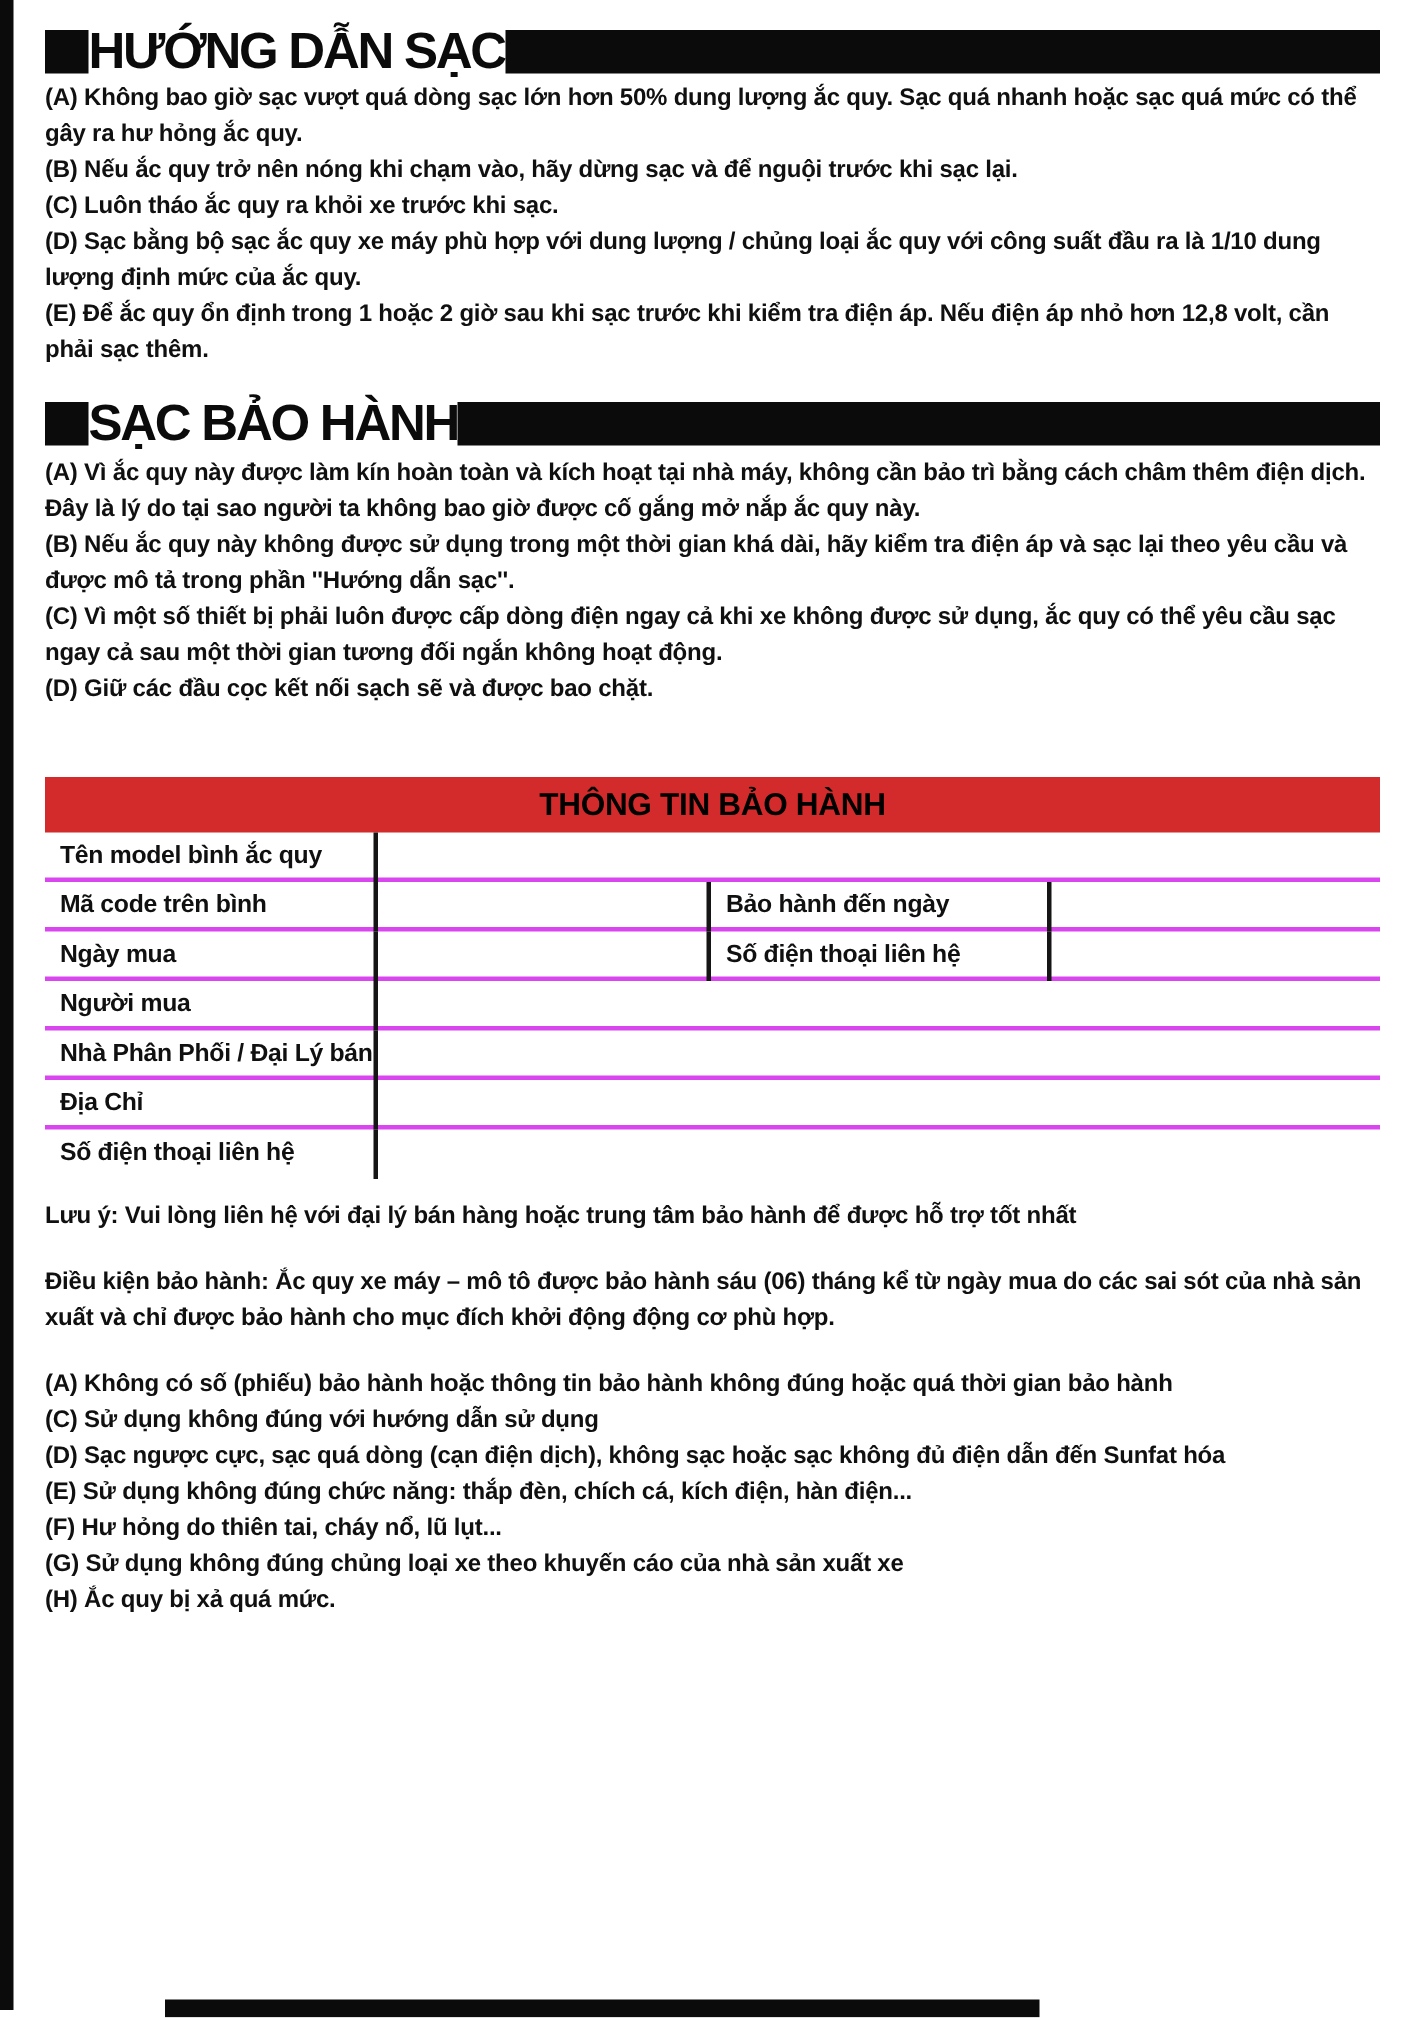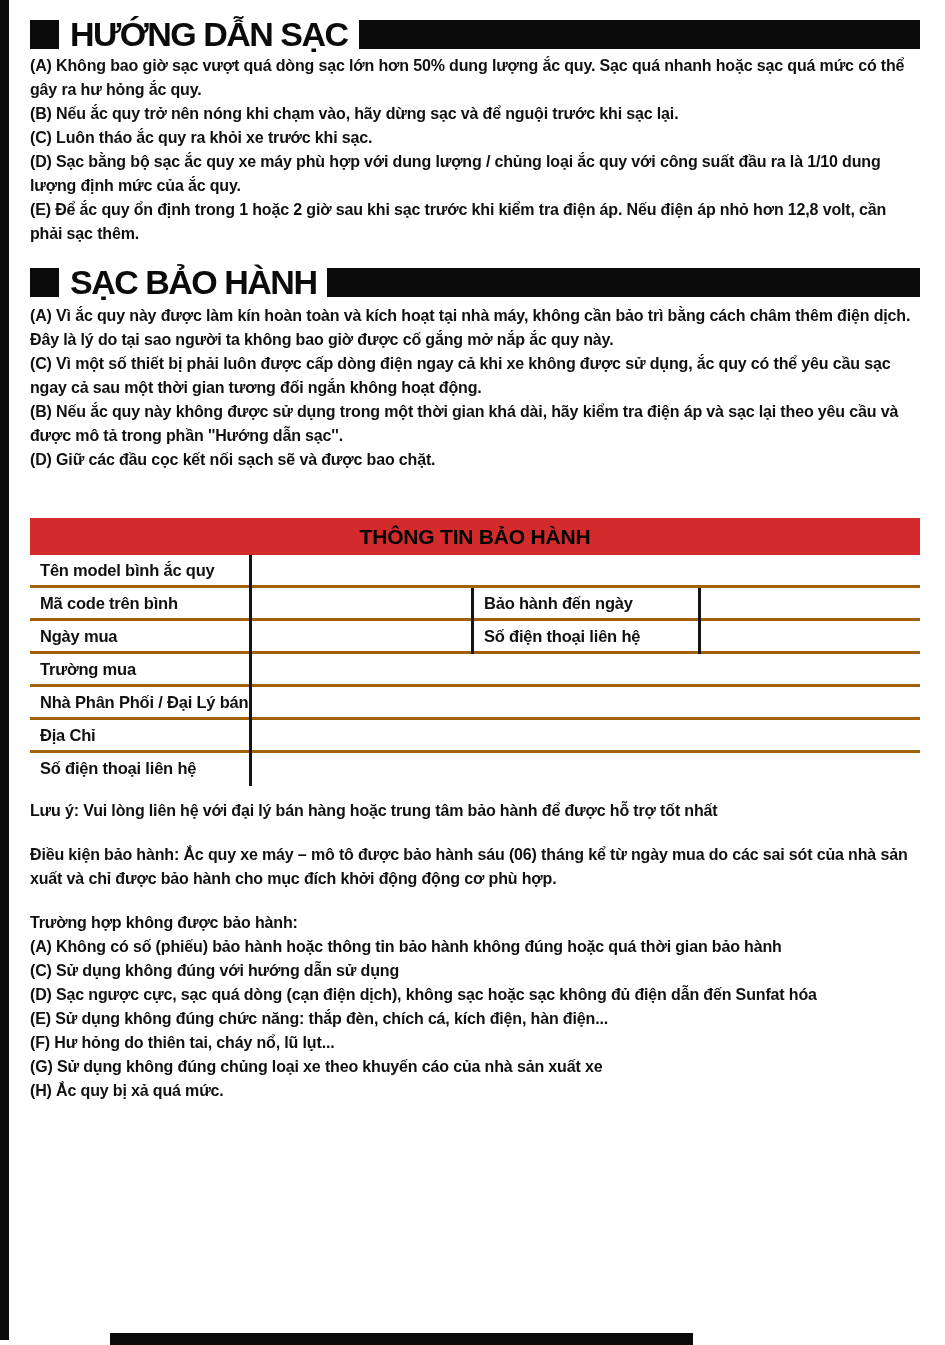--- a/index.html
+++ b/index.html
@@ -21,21 +21,21 @@
     position:absolute; left:110px; bottom:0;
     width:583px; height:12px;
     background:#0b0b0b;
   }
   .content {
     position:absolute; left:30px; top:0;
     width:890px;
   }
   
   .sec-header {
-    display:flex; align-items:center; gap:11px;
+    display:flex; align-items:center; 
     height:30px;
   }
   .sec-header .sq { width:29px; height:29px; background:#0b0b0b; flex:0 0 auto; }
   .sec-title {
     font-size:34px; font-weight:800; letter-spacing:-1.5px;
     white-space:nowrap; line-height:30px; color:#0b0b0b;
   }
   .sec-bar { flex:1; height:29px; background:#0b0b0b; }
   
   .para-list { font-size:16px; line-height:24px; font-weight:700; letter-spacing:-0.15px; }
@@ -45,21 +45,21 @@
   .mt-body2 { margin-top:7px; }
   
   .wtable { margin-top:46px; width:890px; }
   .wtable-title {
     background:#d32b2b; color:#000000;
     height:37px; line-height:37px; text-align:center;
     font-size:21px; font-weight:700; letter-spacing:-0.2px;
   }
   .trow {
     display:grid; height:33px;
-    border-bottom:3px solid #a16207;
+    border-bottom:3px solid #d946ef;
     align-items:center;
   }
   .trow.wide  { grid-template-columns:222px 1fr; }
   .trow.split { grid-template-columns:222px 222px 227px 1fr; }
   .trow.last  { border-bottom:none; }
   .tcell { height:33px; line-height:31px; }
   .tlabel {
     font-weight:700; font-size:16.5px; letter-spacing:-0.2px;
     padding-left:10px; border-right:3px solid #151515;
   }
@@ -93,22 +93,22 @@
     </div>
 
     <div class="sec-header mt-hdr2">
       <div class="sq"></div>
       <div class="sec-title">SẠC BẢO HÀNH</div>
       <div class="sec-bar"></div>
     </div>
 
     <div class="para-list mt-body2">
       <div>(A) Vì ắc quy này được làm kín hoàn toàn và kích hoạt tại nhà máy, không cần bảo trì bằng cách châm thêm điện dịch.  Đây là lý do tại sao người ta không bao giờ được cố gắng mở nắp ắc quy này.</div>
+      <div>(B) Nếu ắc quy này không được sử dụng trong một thời gian khá dài, hãy kiểm tra điện áp và sạc lại theo yêu cầu và được mô tả trong phần ''Hướng dẫn sạc''.</div>
       <div>(C) Vì một số thiết bị phải luôn được cấp dòng điện ngay cả khi xe không được sử dụng, ắc quy có thể yêu cầu sạc ngay cả sau một thời gian tương đối ngắn không hoạt động.</div>
-      <div>(B) Nếu ắc quy này không được sử dụng trong một thời gian khá dài, hãy kiểm tra điện áp và sạc lại theo yêu cầu và được mô tả trong phần ''Hướng dẫn sạc''.</div>
       <div>(D) Giữ các đầu cọc kết nối sạch sẽ và được bao chặt.</div>
     </div>
 
     <div class="wtable">
       <div class="wtable-title">THÔNG TIN BẢO HÀNH</div>
 
       <div class="trow wide">
         <div class="tcell tlabel">Tên model bình ắc quy</div>
         <div class="tcell tvalue"></div>
       </div>
@@ -121,21 +121,21 @@
       </div>
 
       <div class="trow split">
         <div class="tcell tlabel">Ngày mua</div>
         <div class="tcell tvalue div"></div>
         <div class="tcell tlabel">Số điện thoại liên hệ</div>
         <div class="tcell tvalue"></div>
       </div>
 
       <div class="trow wide">
-        <div class="tcell tlabel">Trường mua</div>
+        <div class="tcell tlabel">Người mua</div>
         <div class="tcell tvalue"></div>
       </div>
 
       <div class="trow wide">
         <div class="tcell tlabel">Nhà Phân Phối / Đại Lý bán</div>
         <div class="tcell tvalue"></div>
       </div>
 
       <div class="trow wide">
         <div class="tcell tlabel">Địa Chỉ</div>
@@ -145,21 +145,20 @@
       <div class="trow wide last">
         <div class="tcell tlabel">Số điện thoại liên hệ</div>
         <div class="tcell tvalue"></div>
       </div>
     </div>
 
     <div class="note1">Lưu ý: Vui lòng liên hệ với đại lý bán hàng hoặc trung tâm bảo hành để được hỗ trợ tốt nhất</div>
     <div class="note2">Điều kiện bảo hành: Ắc quy xe máy – mô tô được bảo hành sáu (06) tháng kể từ ngày mua do các sai sót của nhà sản xuất và chỉ được bảo hành cho mục đích khởi động động cơ phù hợp.</div>
 
     <div class="exclusions">
-      <div>Trường hợp không được bảo hành:</div>
       <div>(A) Không có số (phiếu) bảo hành hoặc thông tin bảo hành không đúng hoặc quá thời gian bảo hành</div>
       <div>(C) Sử dụng không đúng với hướng dẫn sử dụng</div>
       <div>(D) Sạc ngược cực, sạc quá dòng (cạn điện dịch), không sạc hoặc sạc không đủ điện dẫn đến Sunfat hóa</div>
       <div>(E) Sử dụng không đúng chức năng: thắp đèn, chích cá, kích điện, hàn điện...</div>
       <div>(F) Hư hỏng do thiên tai, cháy nổ, lũ lụt...</div>
       <div>(G) Sử dụng không đúng chủng loại xe theo khuyến cáo của nhà sản xuất xe</div>
       <div>(H) Ắc quy bị xả quá mức.</div>
     </div>
 
   </div>

